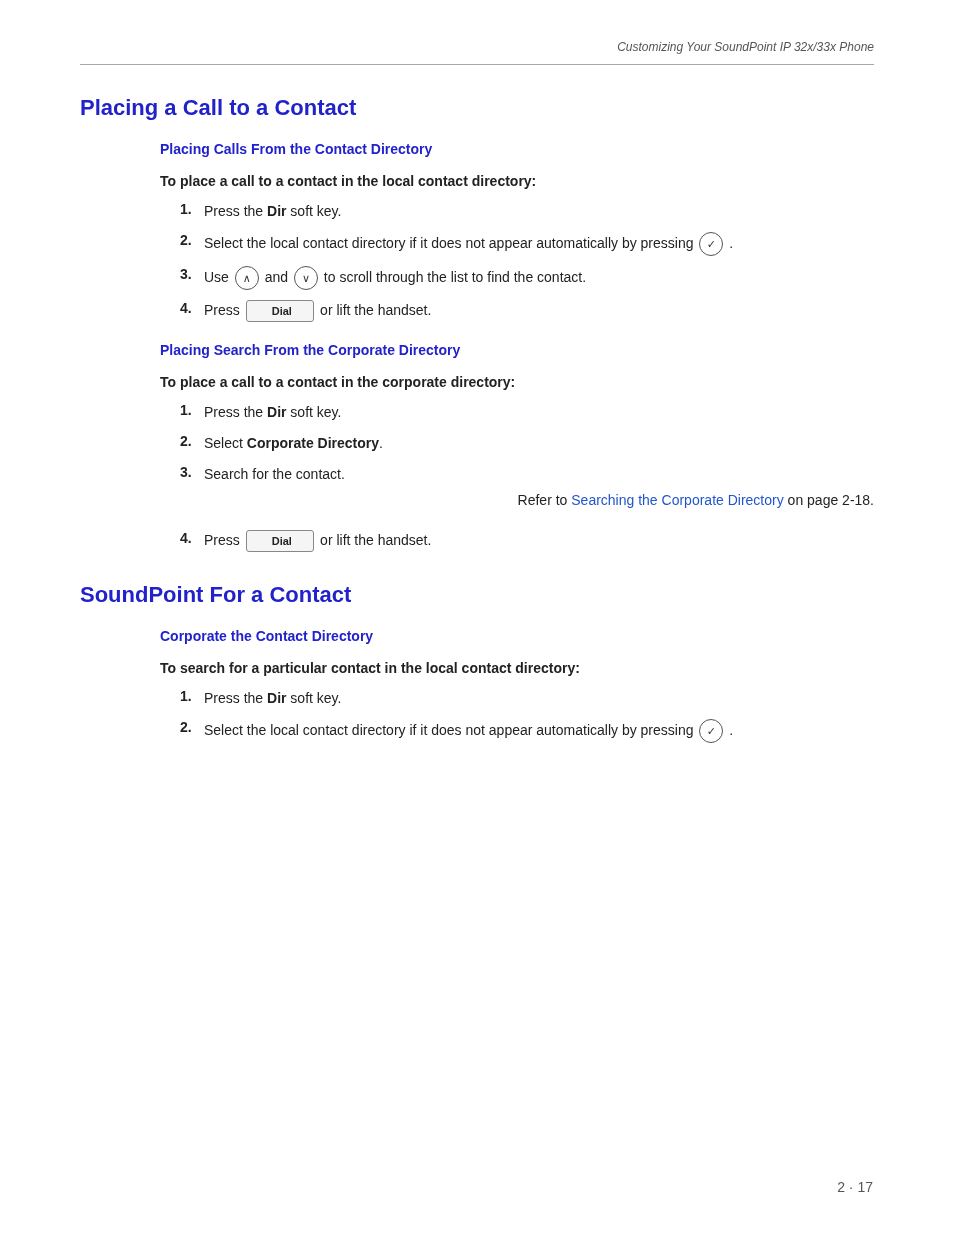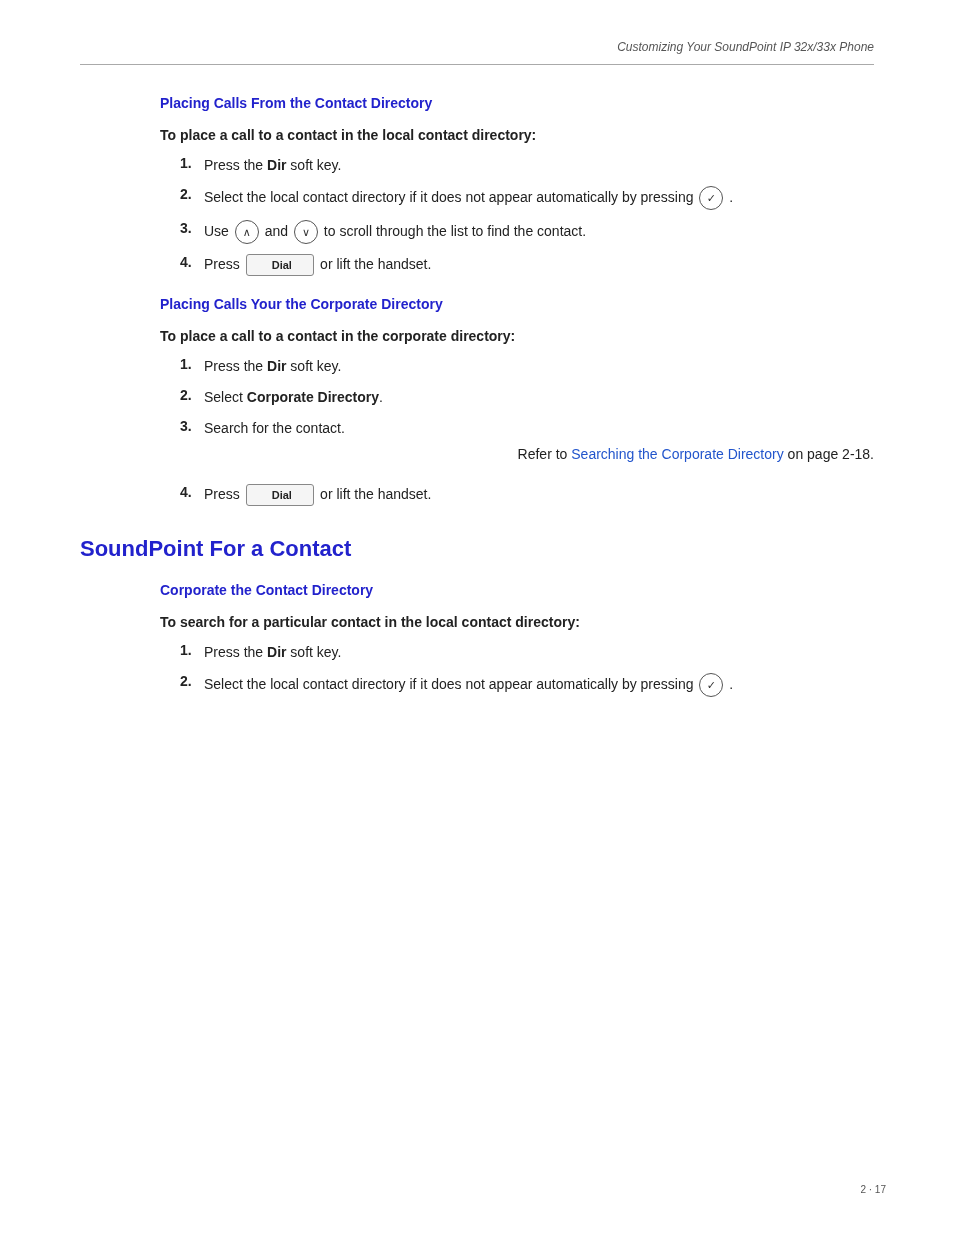--- a/index.html
+++ b/index.html
@@ -167,35 +167,36 @@
 
     .subsection-block {
       margin-left: 80px;
       margin-bottom: 20px;
     }
 
     
     .page-footer {
       position: absolute;
       bottom: 40px;
-      right: 68px;
-      font-size: 10px;
+      right: 81px;
+      font-size: 14px;
       color: #555555;
     }
   </style>
 </head>
 <body>
 
 <div class="page-container">
 
   <div class="page-header">
     <span class="header-title">Customizing Your SoundPoint IP 32x/33x Phone</span>
   </div>
 
   <div class="section-block">
+    <h1 class="section-title">Placing a Call to a Contact</h1>
 
     <div class="subsection-block">
       <div class="subsection-title">Placing Calls From the Contact Directory</div>
       <div class="procedure-title">To place a call to a contact in the local contact directory:</div>
 
       <ol class="steps-list">
 
         <li>
           <span class="step-number">1.</span>
           <span class="step-content">
@@ -228,21 +229,21 @@
           <span class="step-number">4.</span>
           <span class="step-content">
             Press <span class="button-icon"><span class="button-icon-label">Dial</span>&nbsp;&nbsp;&nbsp;&nbsp;</span> or lift the handset.
           </span>
         </li>
 
       </ol>
     </div>
 
     <div class="subsection-block">
-      <div class="subsection-title">Placing Calls Your the Corporate Directory</div>
+      <div class="subsection-title">Placing Search From the Corporate Directory</div>
       <div class="procedure-title">To place a call to a contact in the corporate directory:</div>
 
       <ol class="steps-list">
 
         <li>
           <span class="step-number">1.</span>
           <span class="step-content">
             Press the <strong>Dir</strong> soft key.
           </span>
         </li>

